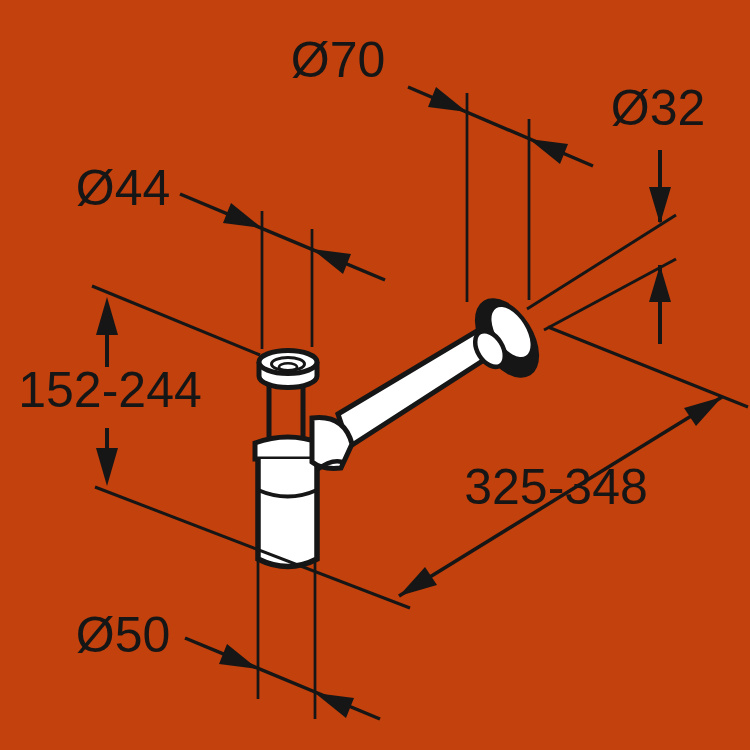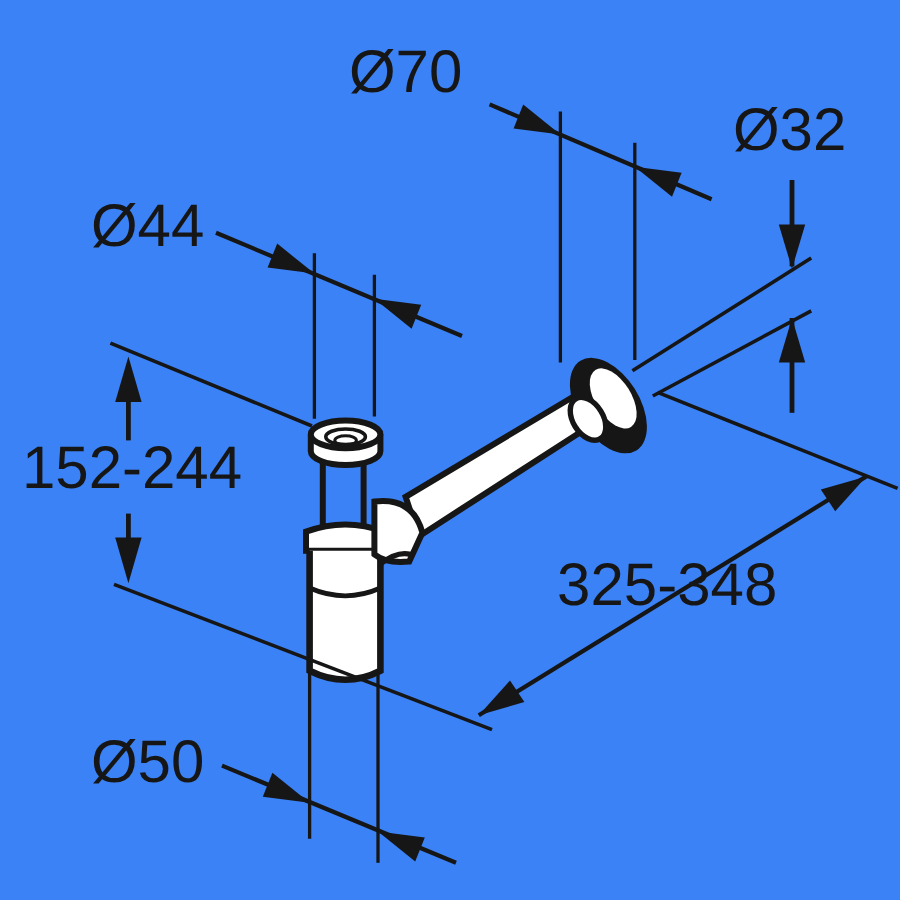--- a/index.html
+++ b/index.html
@@ -4,21 +4,21 @@
 <style>
   html, body {
     margin: 0;
     padding: 0;
     background: #ffffff;
   }
   .canvas {
     position: relative;
     width: 750px;
     height: 750px;
-    background: #3b82f6;
+    background: #c2410c;
     overflow: hidden;
   }
   svg text {
     font-family: "Liberation Sans", "DejaVu Sans", sans-serif;
     font-size: 50px;
     font-weight: 400;
     fill: #161616;
   }
   
   .ink   { stroke: #161616; }

